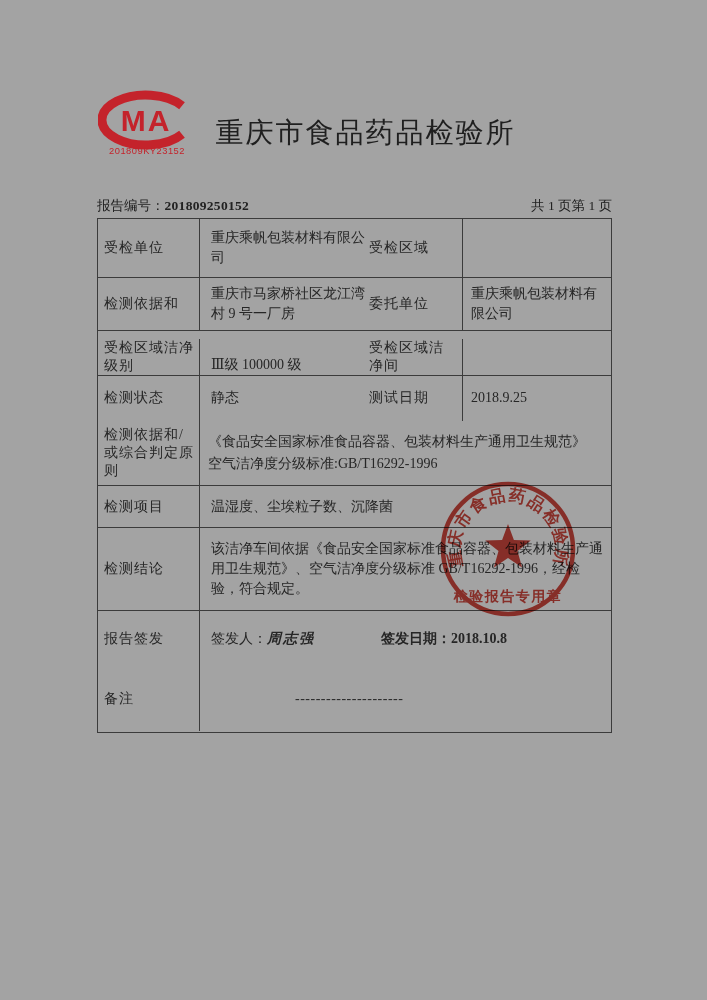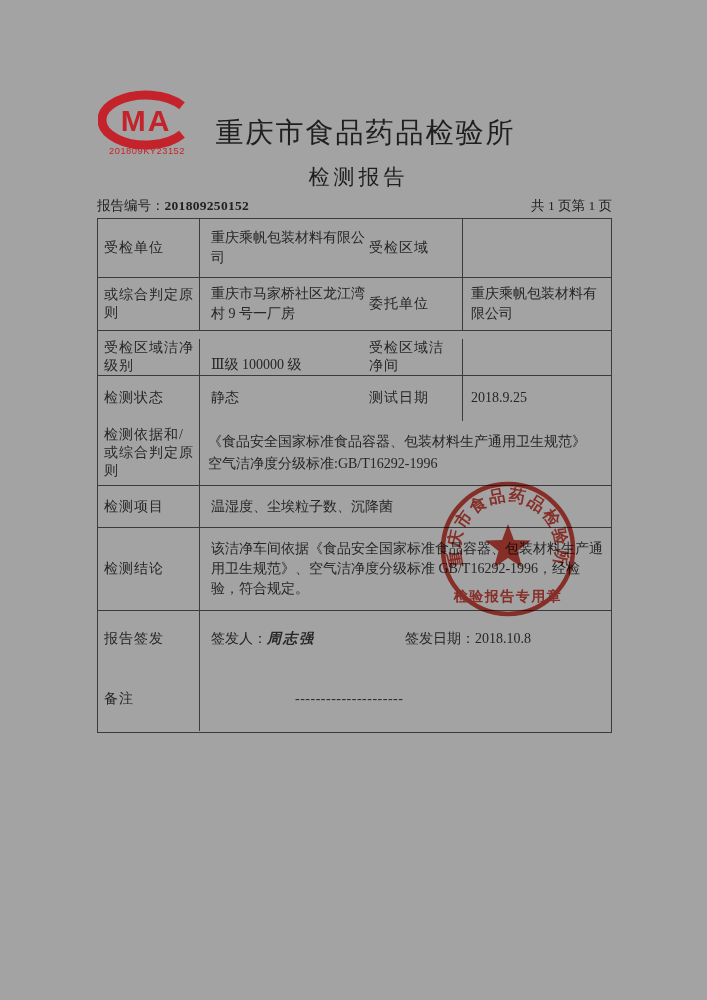--- a/index.html
+++ b/index.html
@@ -48,58 +48,57 @@
     box-sizing:border-box;display:flex;align-items:center;padding-left:6px;padding-right:4px;
     letter-spacing:1px;line-height:18px;word-break:break-all;
   }
   .rcol{flex:1;display:flex;flex-direction:column;box-sizing:border-box;}
   .subrow{display:flex;box-sizing:border-box;}
   .spanrow{box-sizing:border-box;display:flex;flex-direction:column;justify-content:center;
            padding-left:8px;padding-right:6px;line-height:22px;}
   .concl{padding-left:11px;padding-right:8px;line-height:20px;display:flex;align-items:center;}
   .sigrow{position:relative;display:flex;align-items:center;padding-left:11px;box-sizing:border-box;}
   .sig-name{font-weight:bold;font-style:italic;letter-spacing:2px;margin-left:0;}
-  .sig-date{position:absolute;left:205px;top:50%;transform:translateY(-50%);}
+  .sig-date{position:absolute;left:181px;top:50%;transform:translateY(-50%);font-weight:bold;}
   .remark-row{display:flex;align-items:center;box-sizing:border-box;}
   .dashes{margin-left:95px;letter-spacing:.5px;color:#2b2b2b;}
   
   .seal{position:absolute;left:436px;top:477px;width:144px;height:144px;
         mix-blend-mode:multiply;opacity:.9;pointer-events:none;}
   .seal text{font-family:"Liberation Serif","DejaVu Serif",serif;}
   .logo text{font-family:"Liberation Sans","DejaVu Sans",sans-serif;}
 </style>
 </head>
 <body>
 
 <div class="page">
 
   <svg class="logo" viewBox="0 0 100 72">
     <path d="M 84 15.7 A 44 25 0 1 0 84 44.3" fill="none" stroke-width="9" stroke="#c4232b"></path>
     <text x="48" y="41" font-size="30" font-weight="bold" letter-spacing="2" text-anchor="middle" fill="#c4232b">MA</text>
     <text x="49" y="64" font-size="9.3" letter-spacing=".5" text-anchor="middle" fill="#c4232b">201809KY23152</text>
   </svg>
 
   <div class="org-title">重庆市食品药品检验所</div>
-  <div class="report-title">检测报告</div>
 
   <div class="repno-line">
     <span><span>报告编号：</span><b>201809250152</b></span>
     <span>共 1 页第 1 页</span>
   </div>
 
   <div class="tbl">
 
     <div class="trow r1">
       <div class="cell lbl">受检单位</div>
       <div class="cell v1">重庆乘帆包装材料有限公司</div>
       <div class="cell l2">受检区域</div>
     </div>
 
     <div class="trow r2">
-      <div class="cell lbl">或综合判定原则</div>
+      <div class="cell lbl">检测依据和</div>
       <div class="cell v1">重庆市马家桥社区龙江湾村 9 号一厂房</div>
       <div class="cell l2">委托单位</div>
       <div class="cell v2">重庆乘帆包装材料有限公司</div>
     </div>
 
     <div class="trow r3">
       <div class="cell lbl">受检区域洁净级别</div>
       <div class="cell v1">Ⅲ级  100000 级</div>
       <div class="cell l2">受检区域洁净间</div>
     </div>

